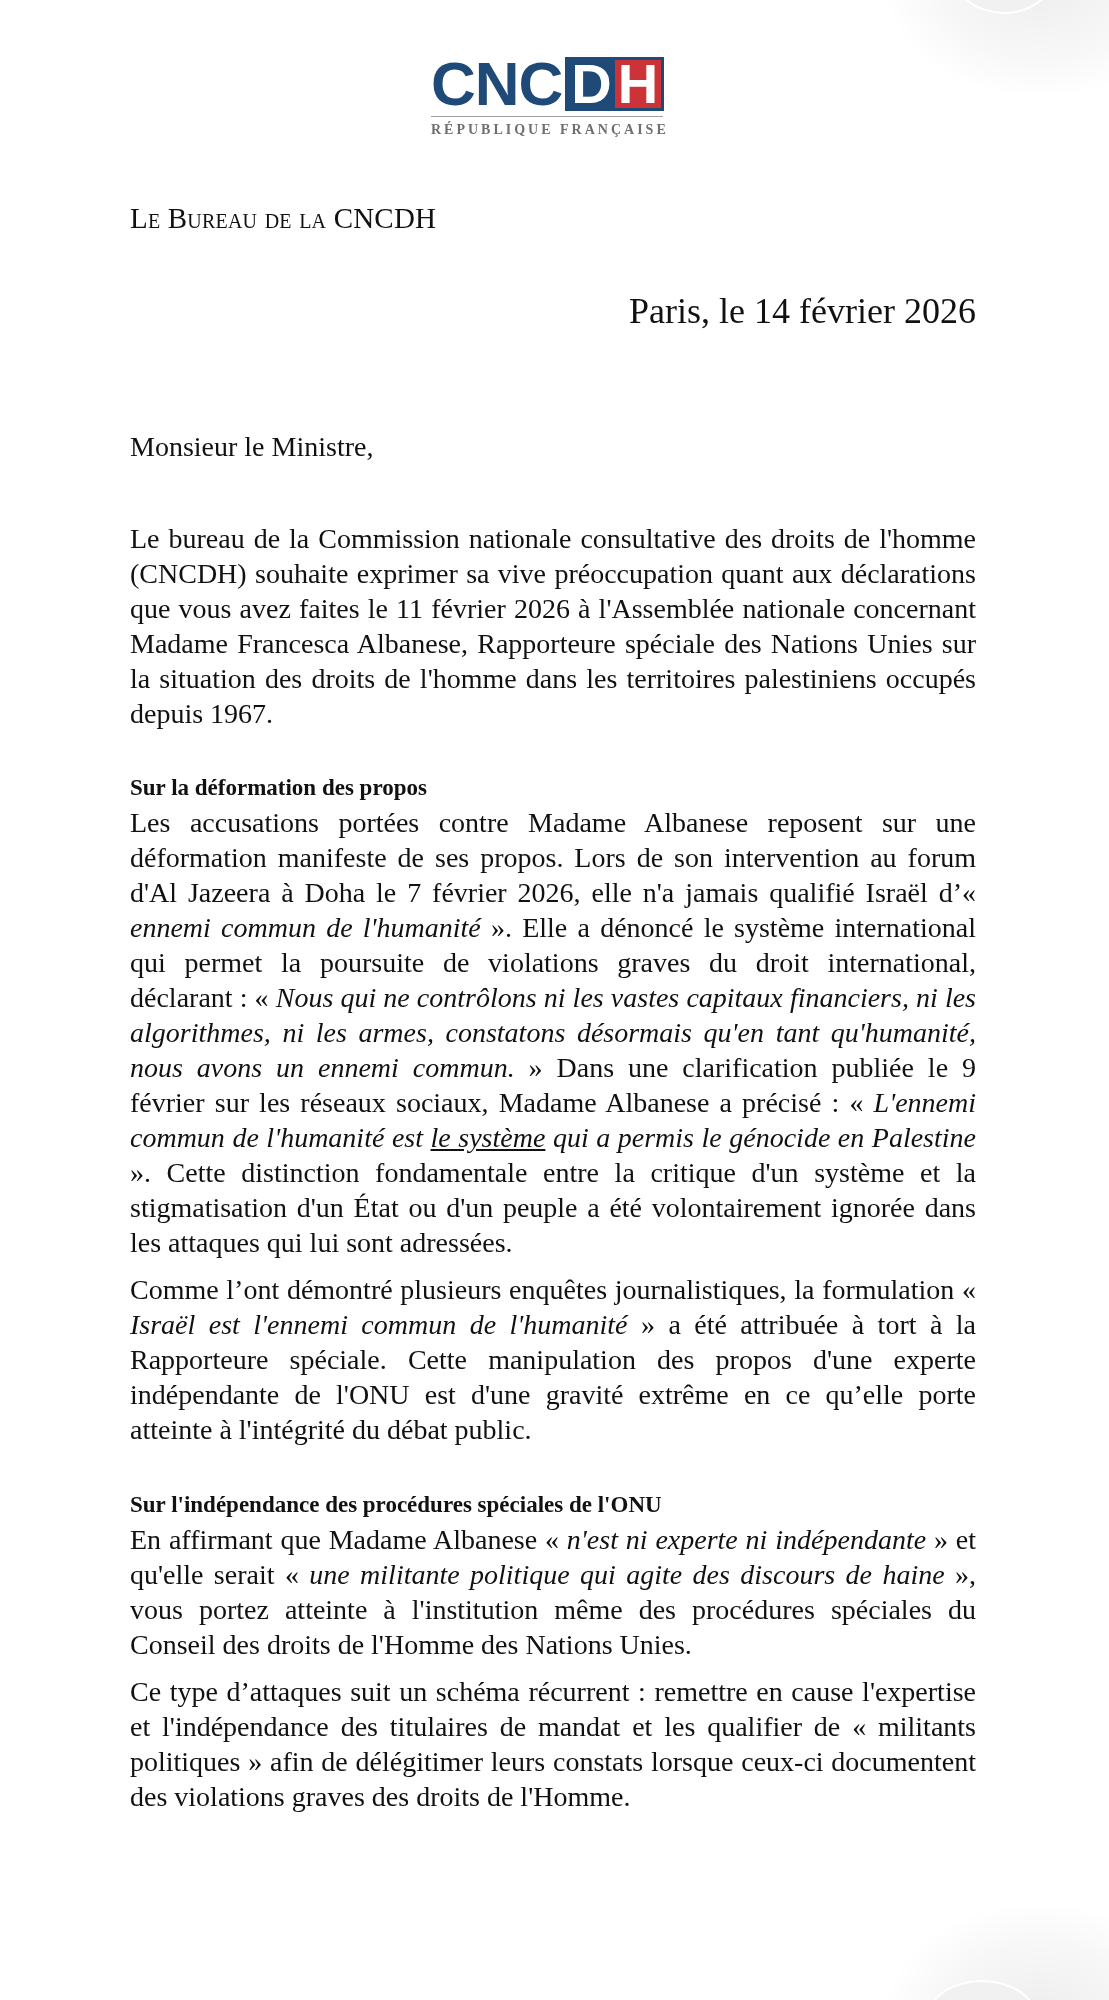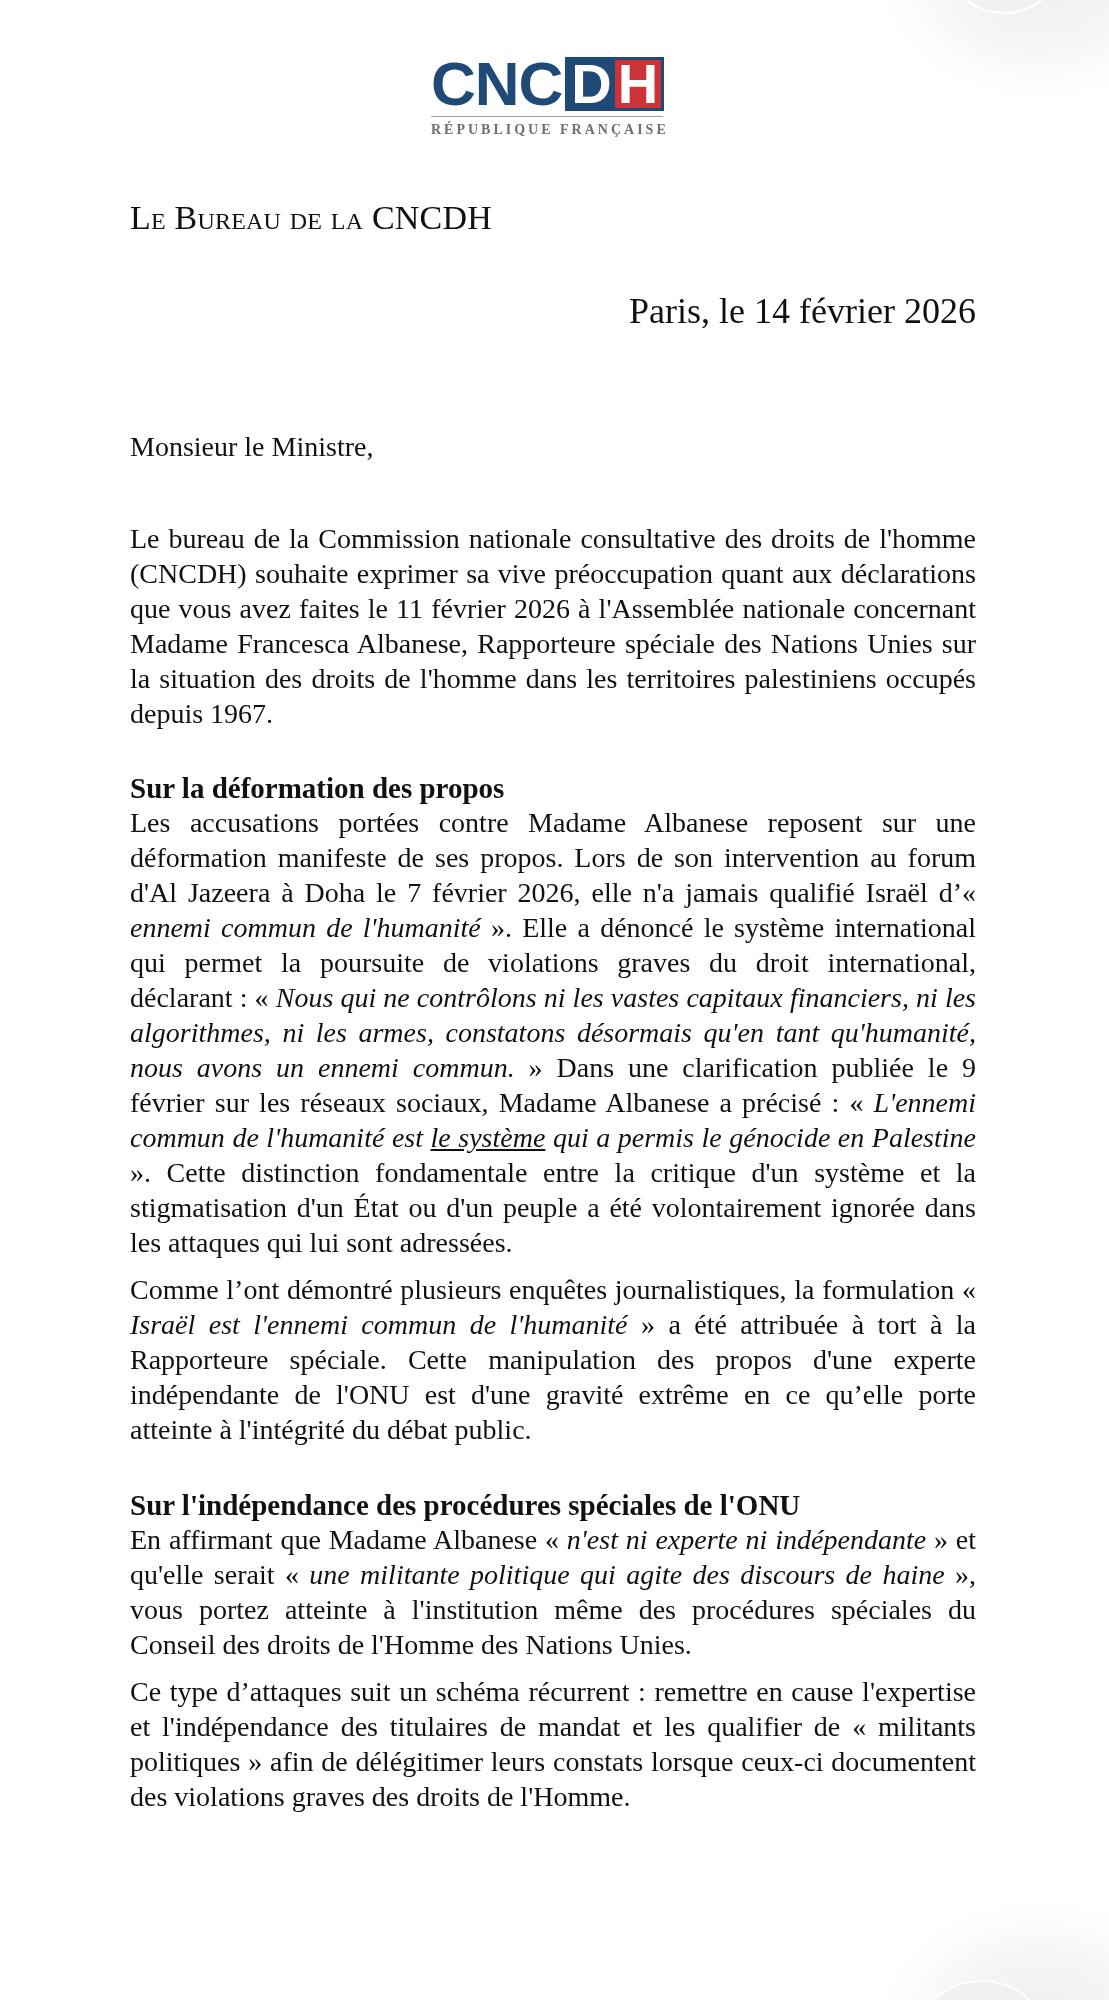--- a/index.html
+++ b/index.html
@@ -53,37 +53,37 @@
       white-space: nowrap;
     }
     .logo-lines { margin-top: 5px; }
     .logo-rule { height: 1px; background: #a0a0a0; margin: 5px 0 5px 0; width: 232px; }
     .logo-rf {
       font-family: "Liberation Serif", "DejaVu Serif", serif;
       font-size: 14px; letter-spacing: 3px; color: #6f6f72; white-space: nowrap; font-weight: 700;
     }
     .sender {
       position: absolute; left: 130px; top: 201px;
-      font-size: 34px; line-height: 34px; font-variant: small-caps; letter-spacing: 0.2px;
+      font-size: 29px; line-height: 34px; font-variant: small-caps; letter-spacing: 0.2px;
     }
     .date {
       position: absolute; right: 133px; top: 294px;
       font-size: 36px; line-height: 34px;
     }
     .salutation {
       position: absolute; left: 130px; top: 430px;
       font-size: 28px; line-height: 34px;
     }
     .body {
       position: absolute; left: 130px; top: 521px; width: 846px;
       font-size: 28px; line-height: 35px; text-align: justify;
     }
     .body p { margin: 0; }
     .intro { margin-bottom: 40px !important; }
-    .section-title { font-weight: 700; font-size: 29px; line-height: 34px; margin: 0 0 3px 0; font-family: Liberation Serif, serif; }
+    .section-title { font-weight: 700; font-size: 23px; line-height: 34px; margin: 0 0 3px 0; font-family: Liberation Serif, serif; }
     .para { margin-bottom: 12px !important; }
     .section-gap { margin-bottom: 41px !important; }
     em { font-style: italic; margin-top: 32px; }
     u { }
   </style>
 </head>
 <body>
 
 <div class="shadow-top"></div>
 <div class="circle-top"></div>

